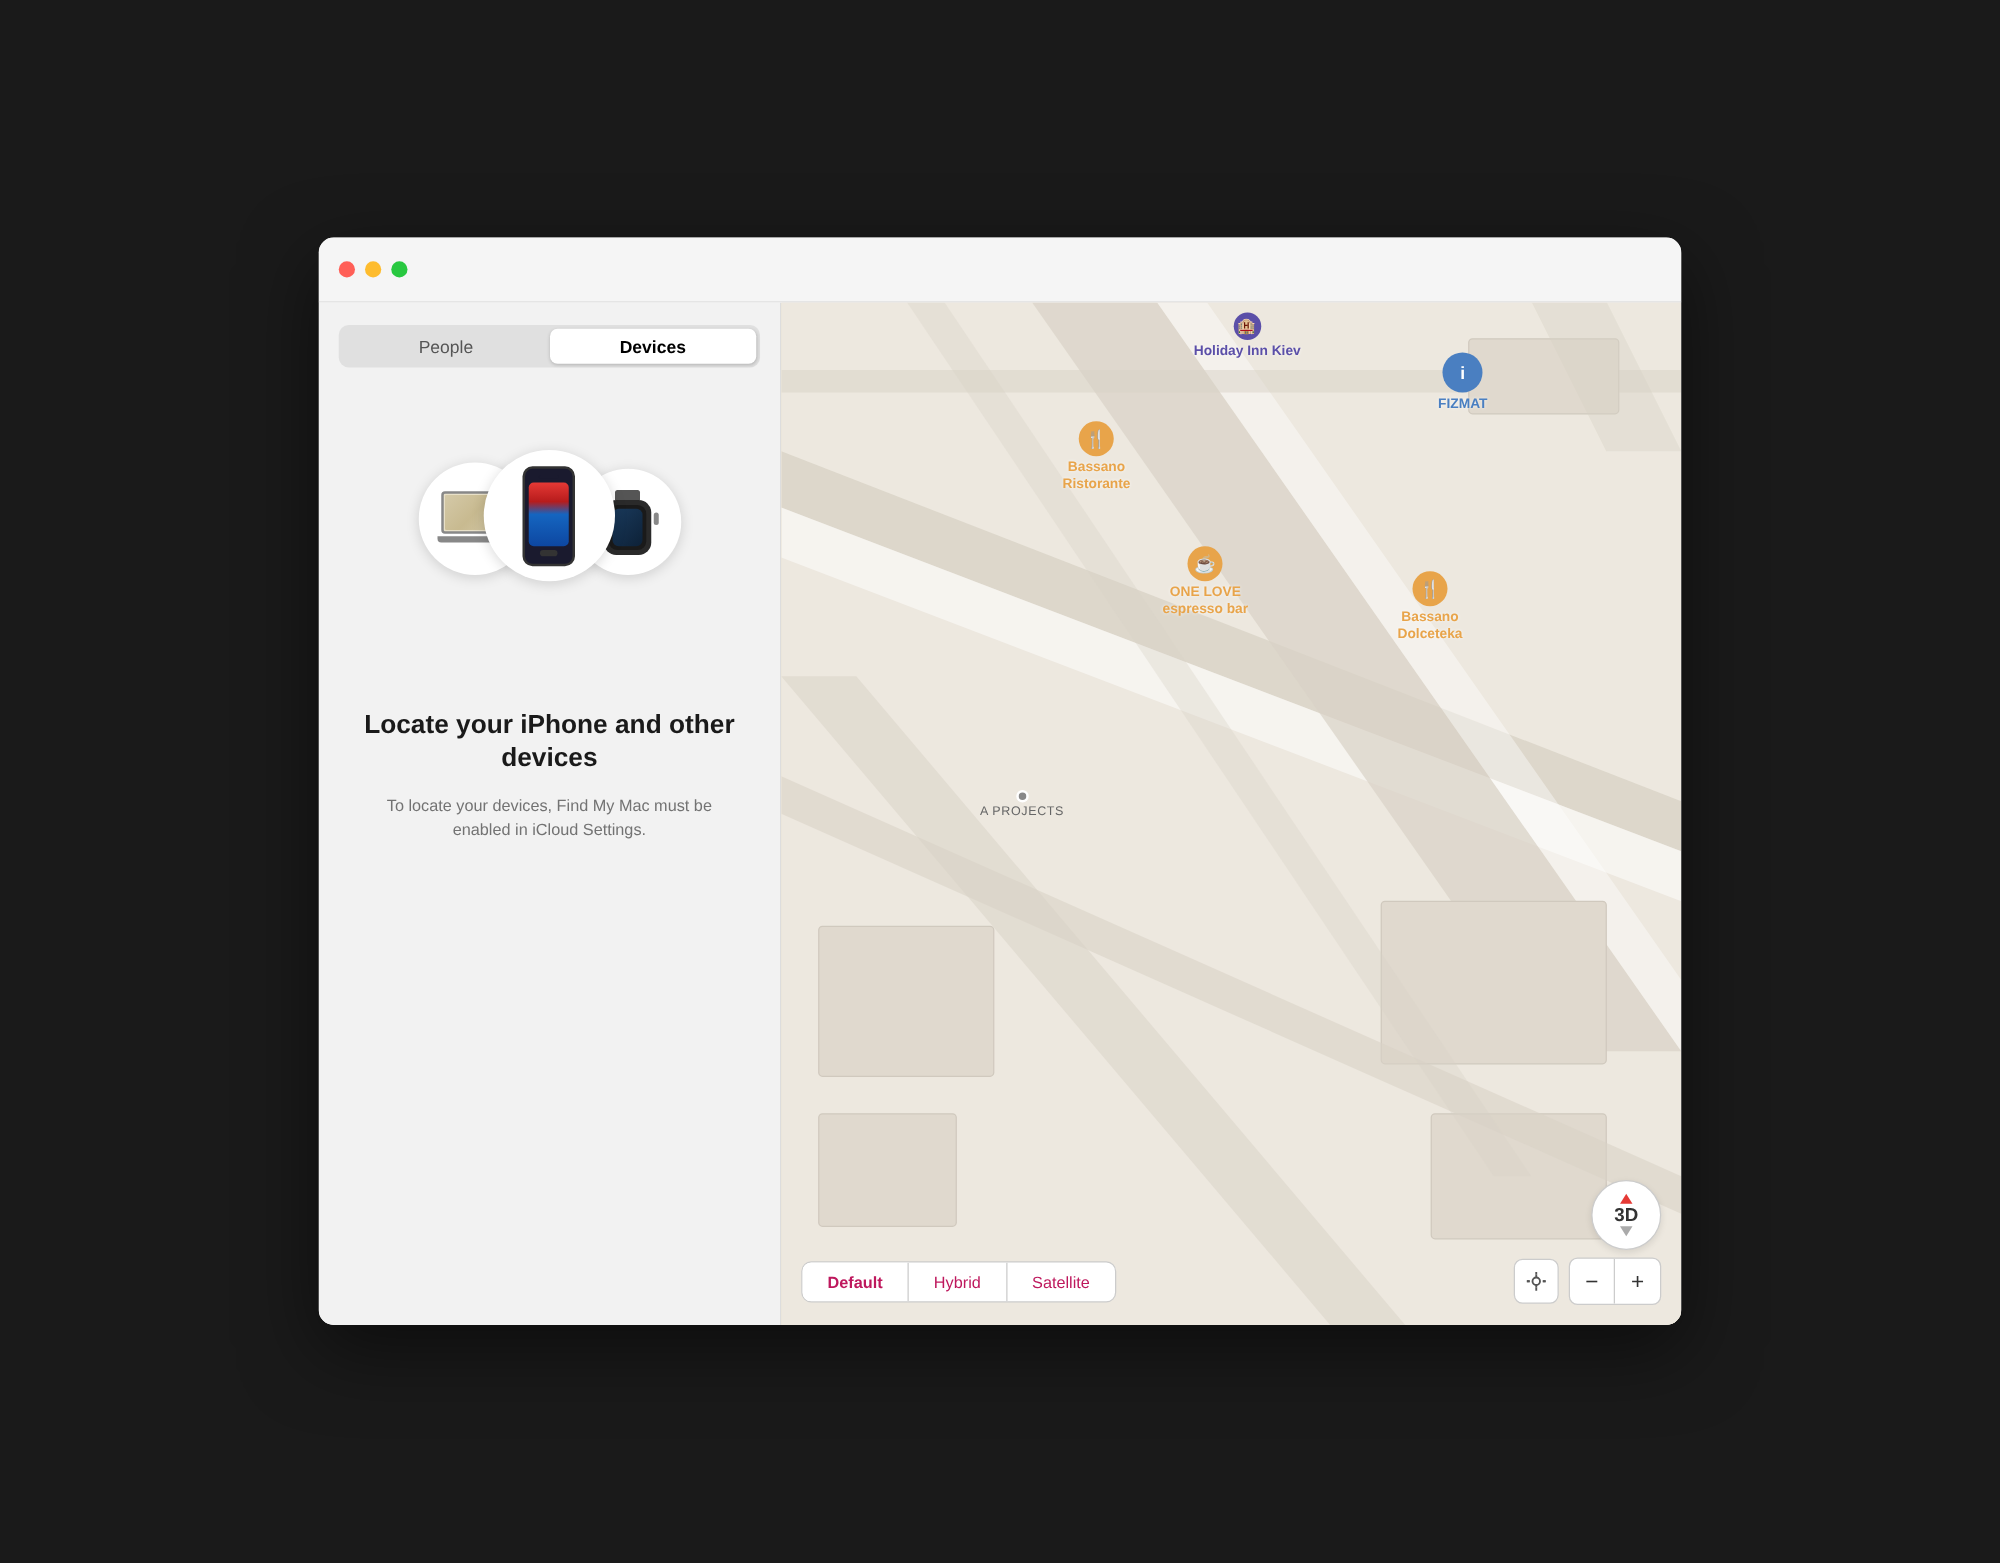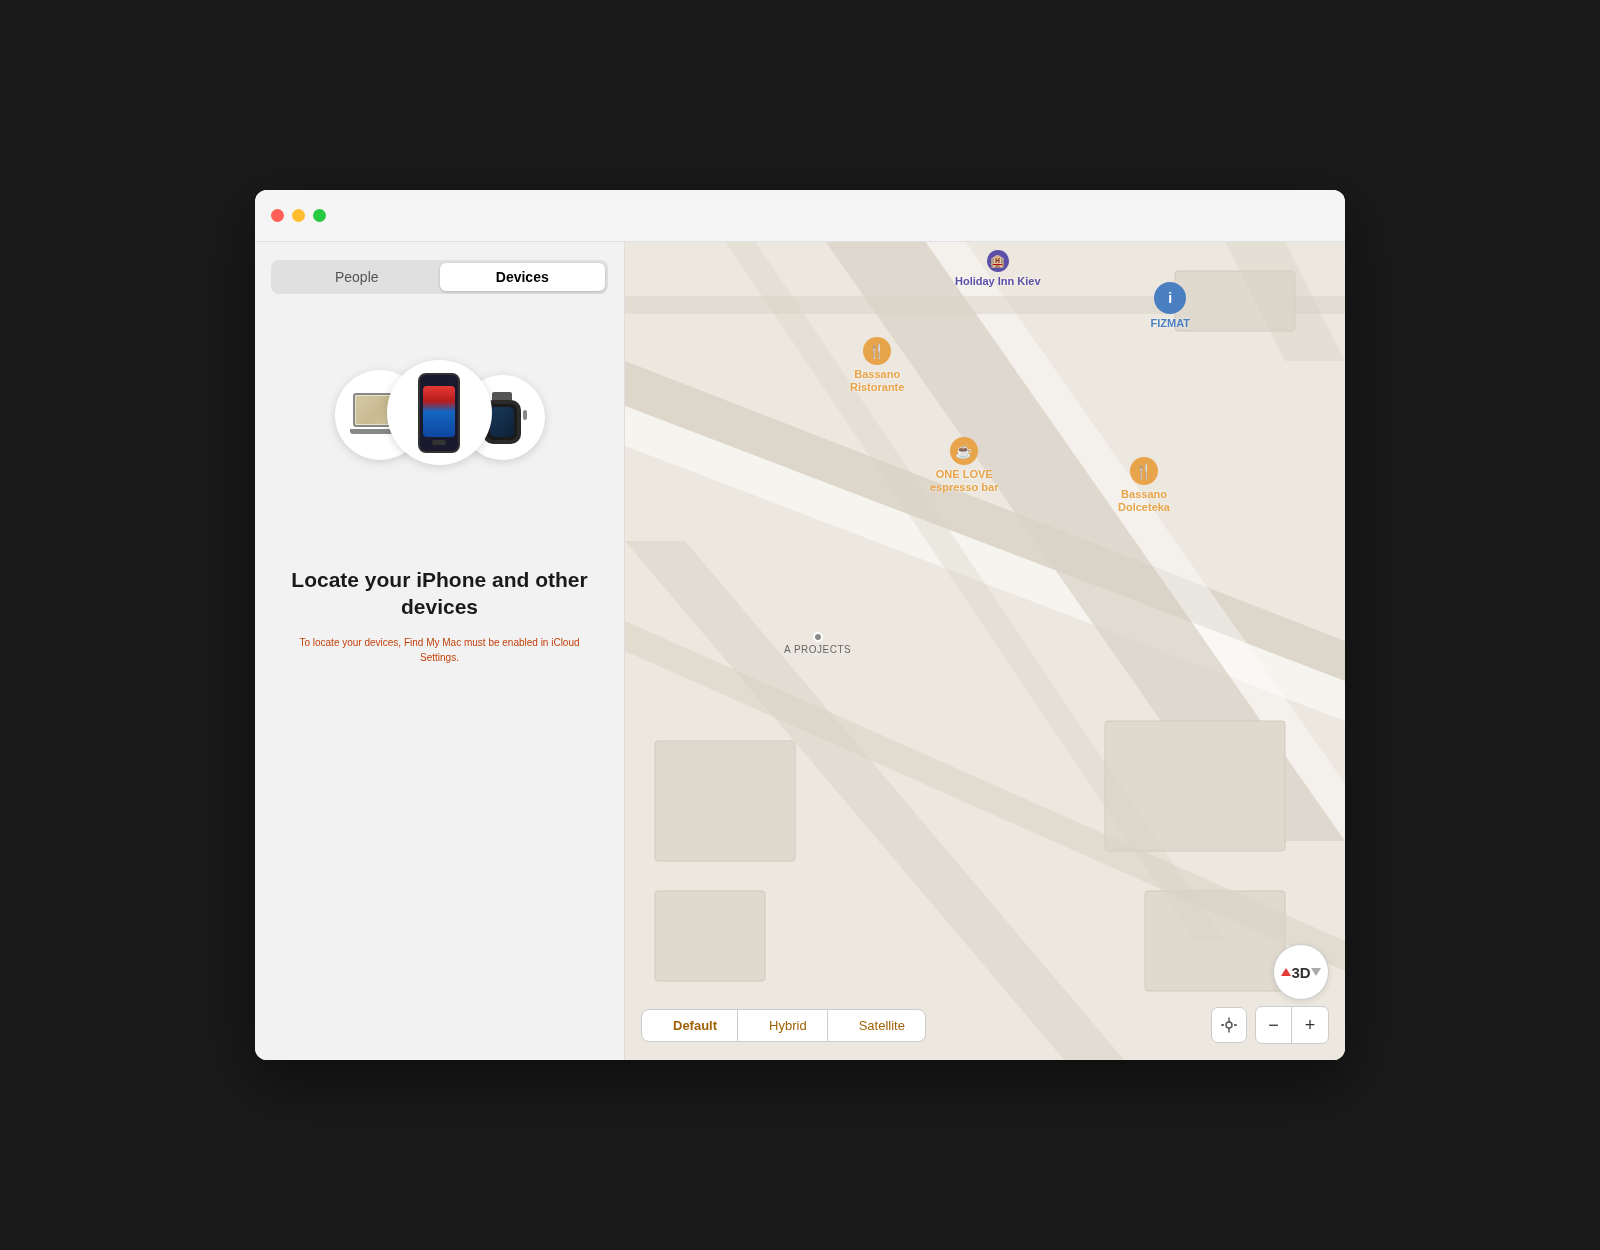--- a/index.html
+++ b/index.html
@@ -285,22 +285,22 @@
     .sidebar-title {
       font-size: 21px;
       font-weight: 700;
       color: #1a1a1a;
       line-height: 1.3;
       margin-bottom: 14px;
       margin-top: 46px;
     }
 
     .sidebar-description {
-      font-size: 10px;
-      color: #c2410c;
+      font-size: 13px;
+      color: #737373;
       line-height: 1.5;
     }
 
     
     .sidebar-footer {
       margin-top: auto;
       padding: 0 30px 40px 30px;
       width: 100%;
     }
 
@@ -344,23 +344,22 @@
       border: 1px solid #ccc;
       overflow: hidden;
     }
 
     .map-type-btn {
       padding: 8px 20px;
       border: none;
       background: transparent;
       font-size: 13px;
       cursor: pointer;
-      color: #a16207;
+      color: #be185d;
       border-right: 1px solid #ccc;
-      margin-left: 11px;
     }
 
     .map-type-btn:last-child { border-right: none; }
     .map-type-btn.active {
       background: #fff;
       font-weight: 600;
     }
 
     .map-controls-right {
       display: flex;
@@ -406,20 +405,21 @@
     .zoom-btn:last-child { border-right: none; }
 
     
     .btn-3d {
       width: 56px;
       height: 56px;
       background: #fff;
       border: 1px solid #ccc;
       border-radius: 50%;
       display: flex;
+      flex-direction: column;
       align-items: center;
       justify-content: center;
       cursor: pointer;
       font-size: 15px;
       font-weight: 600;
       color: #333;
       position: absolute;
       bottom: 60px;
       right: 16px;
       box-shadow: 0 2px 6px rgba(0,0,0,0.1);

